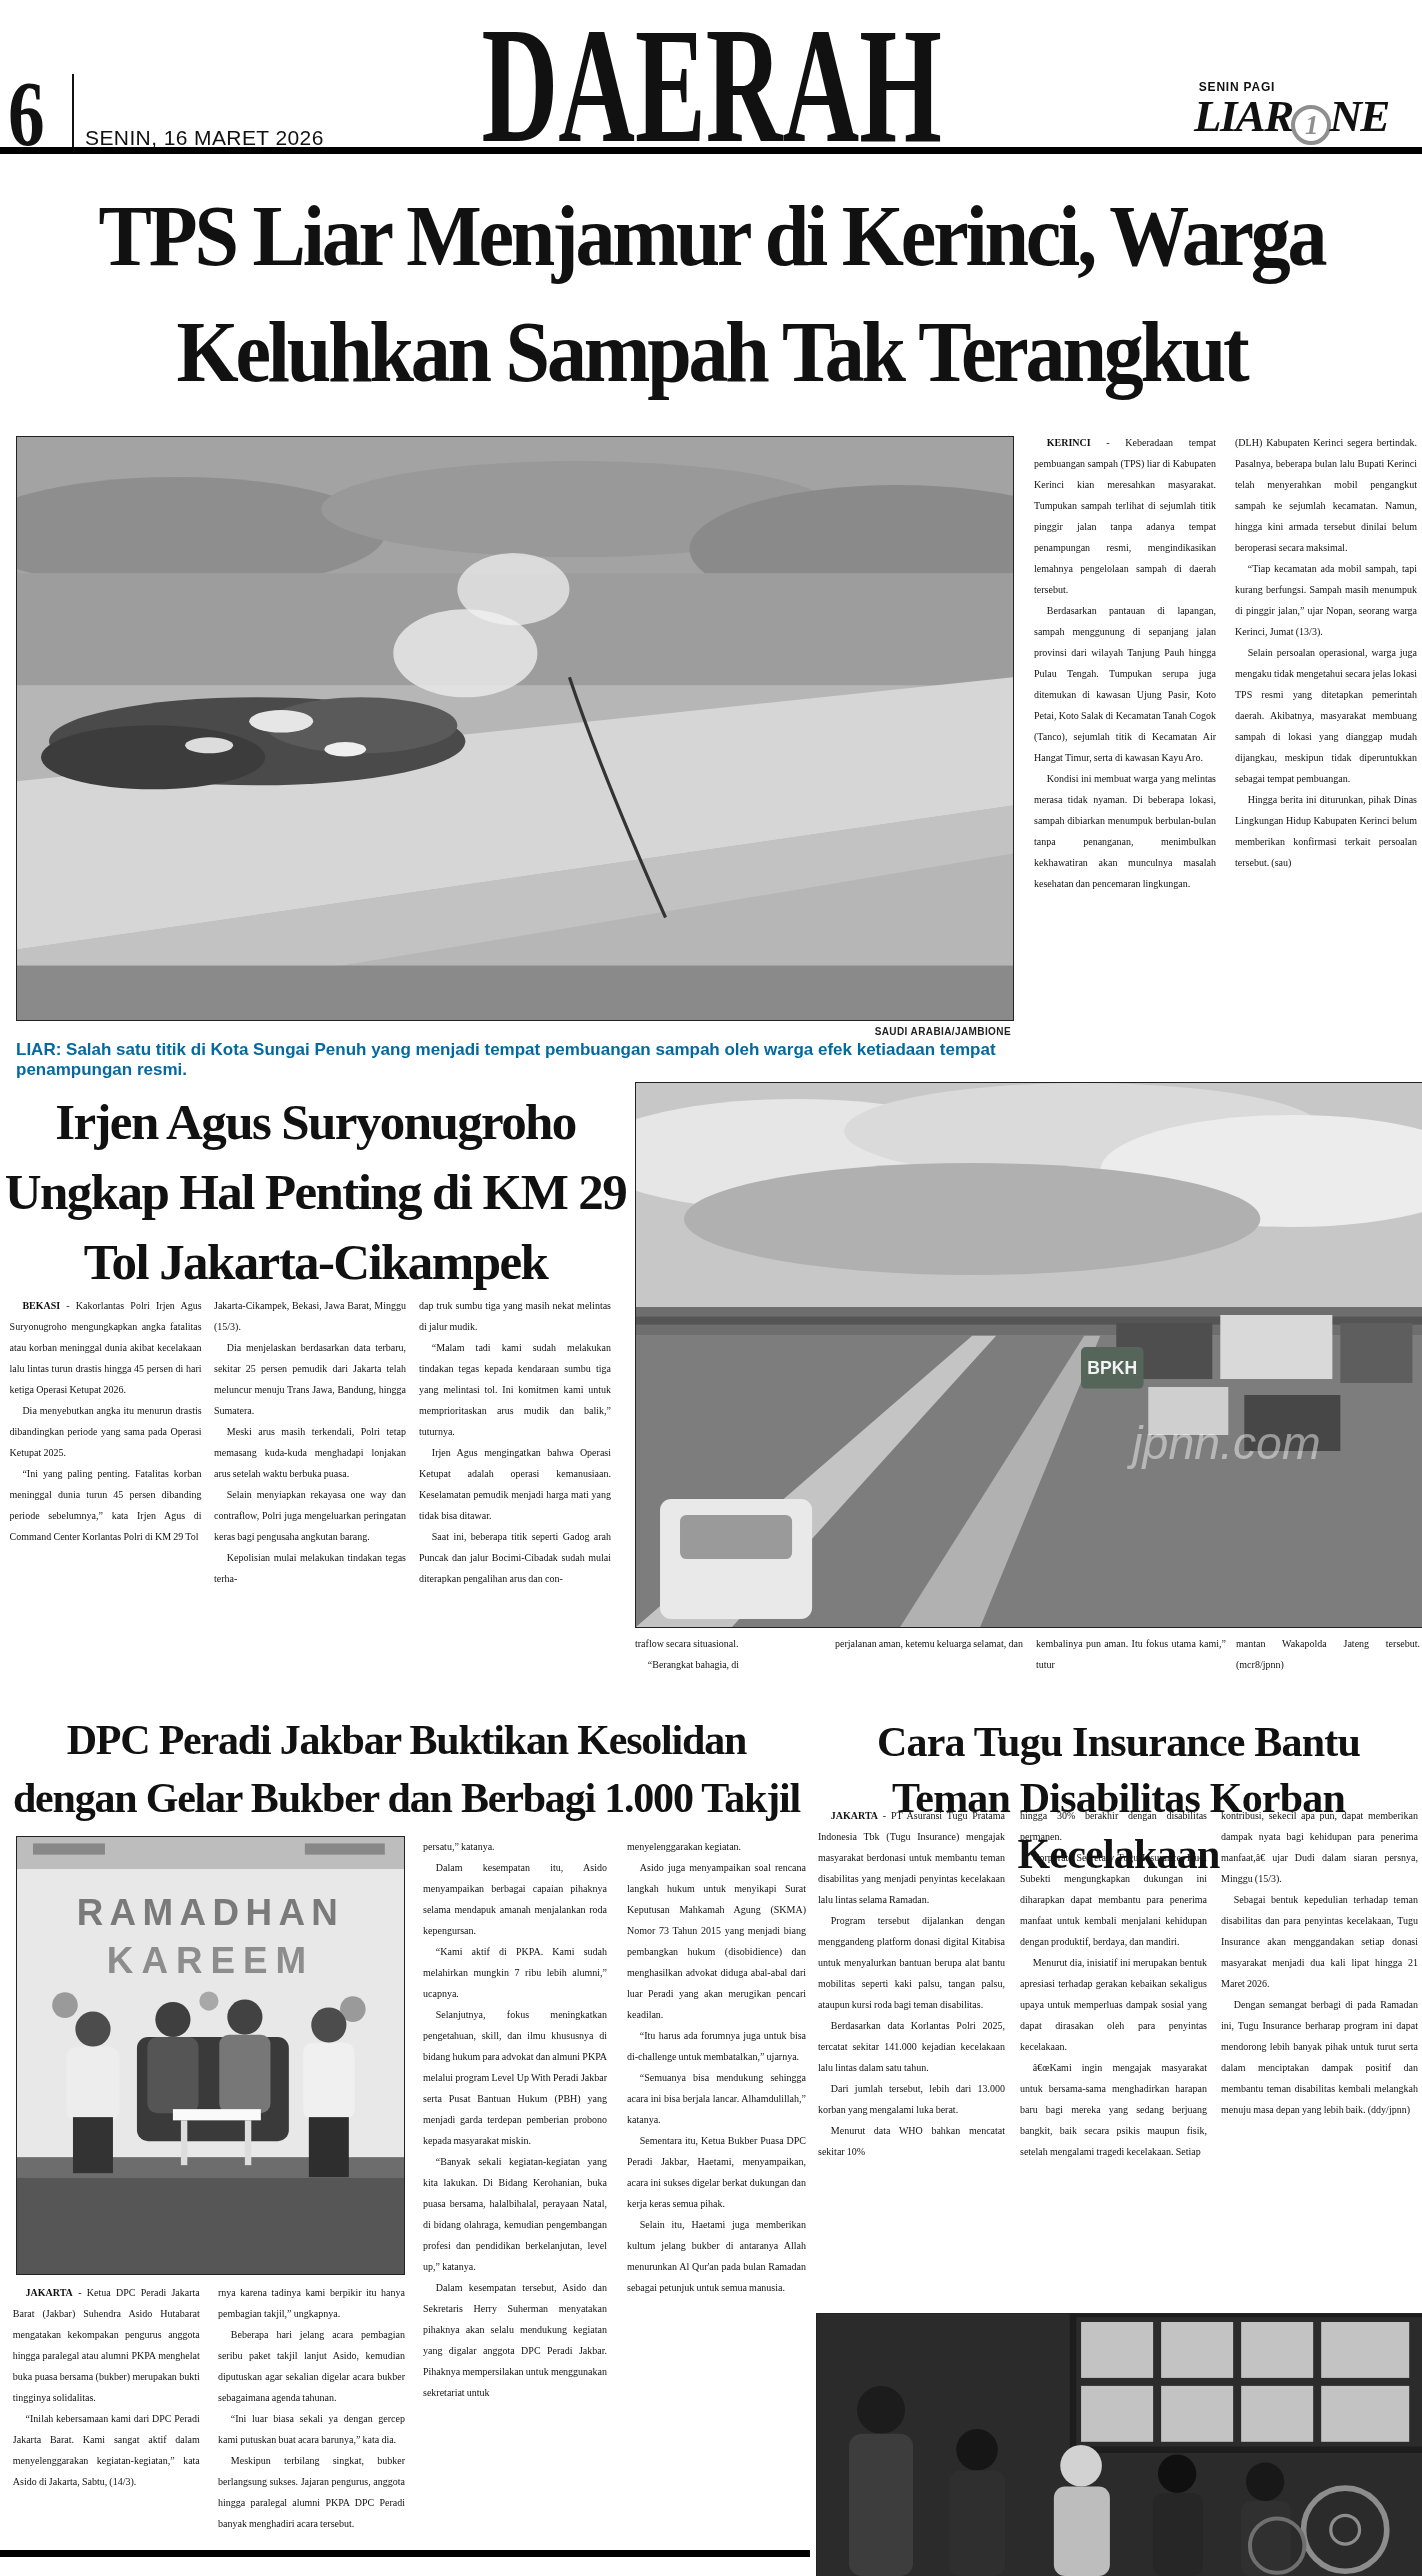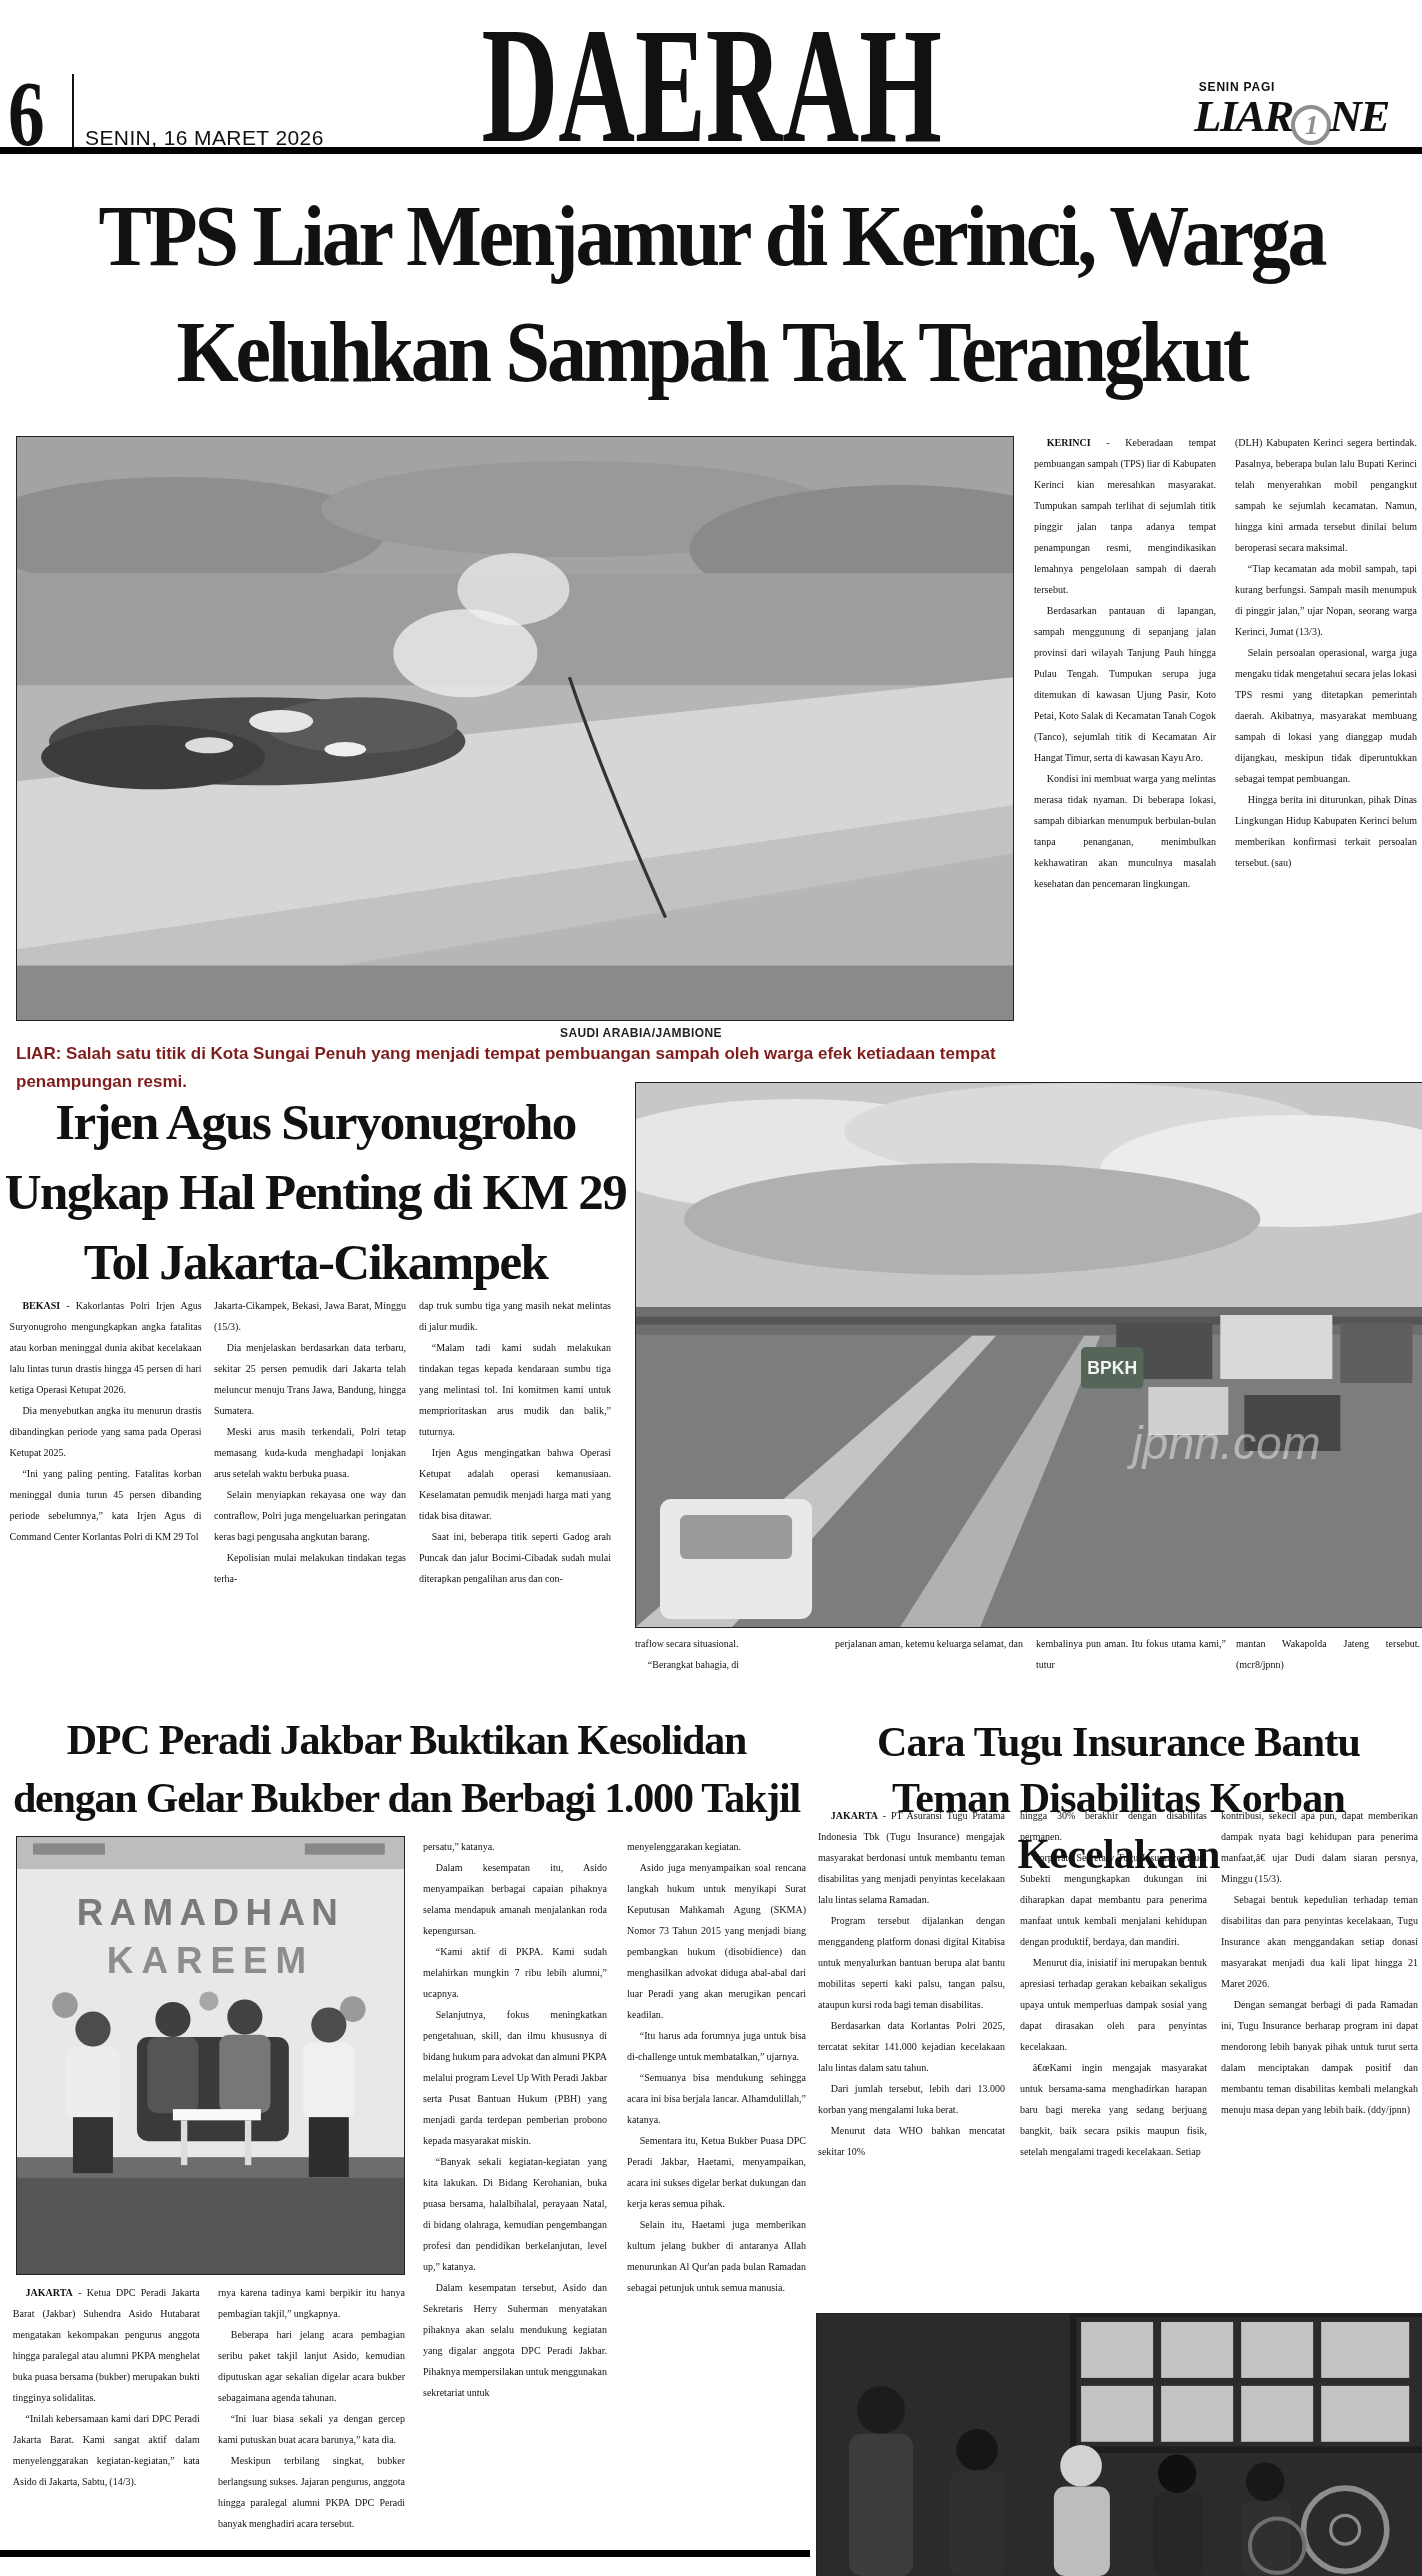--- a/index.html
+++ b/index.html
@@ -27,22 +27,22 @@
   .h-peradi{font-size:42px;line-height:58px;letter-spacing:-1.2px;}
   .h-tugu{font-size:42px;line-height:56px;letter-spacing:-0.8px;}
 
   
   .col{text-align:justify;font-size:10px;line-height:21px;overflow:hidden;word-spacing:-0.3px;}
   .col p{margin:0;text-indent:12.8px;}
   .col.cont > p:first-child{text-indent:0;}
   .col b{font-weight:bold;}
 
   
-  .credit{font-family:"Liberation Sans",sans-serif;font-weight:bold;font-size:12px;letter-spacing:0.4px;color:#222;}
-  .caption{font-family:"Liberation Sans",sans-serif;font-weight:bold;font-size:17px;line-height:28px;color:#7f1d1d;}
+  .credit{font-family:"Liberation Sans",sans-serif;font-weight:bold;font-size:10px;text-align:right;letter-spacing:0.4px;color:#222;}
+  .caption{font-family:"Liberation Sans",sans-serif;font-weight:bold;font-size:17px;line-height:20px;color:#0369a1;}
 
   figure{margin:0;border:0.8px solid #222;overflow:hidden;background:#be185d;}
   figure svg{display:block;width:100%;height:100%;}
 </style>
 </head>
 <body>
 
 <div class="page">
 
   <div class="abs pagenum" style="left:8px;top:66px;">6</div>

